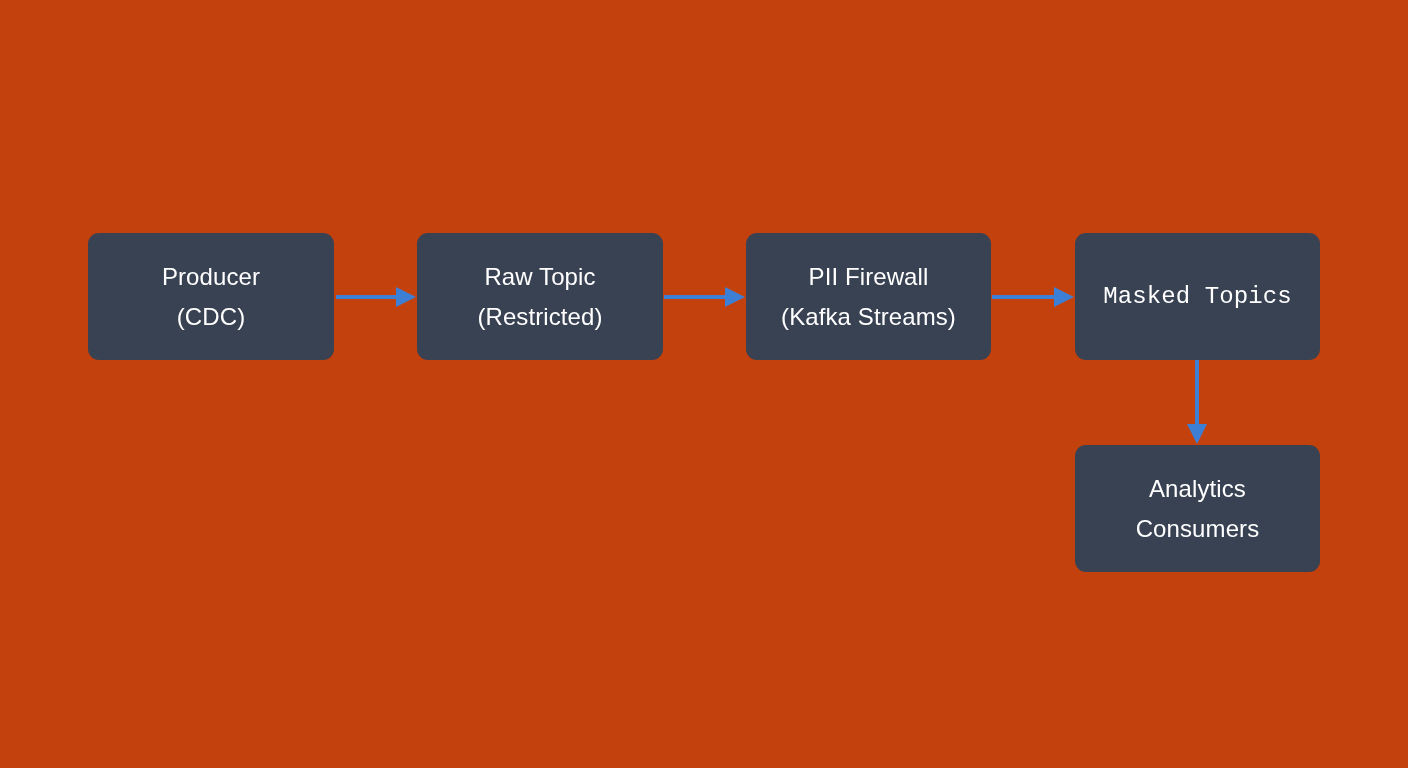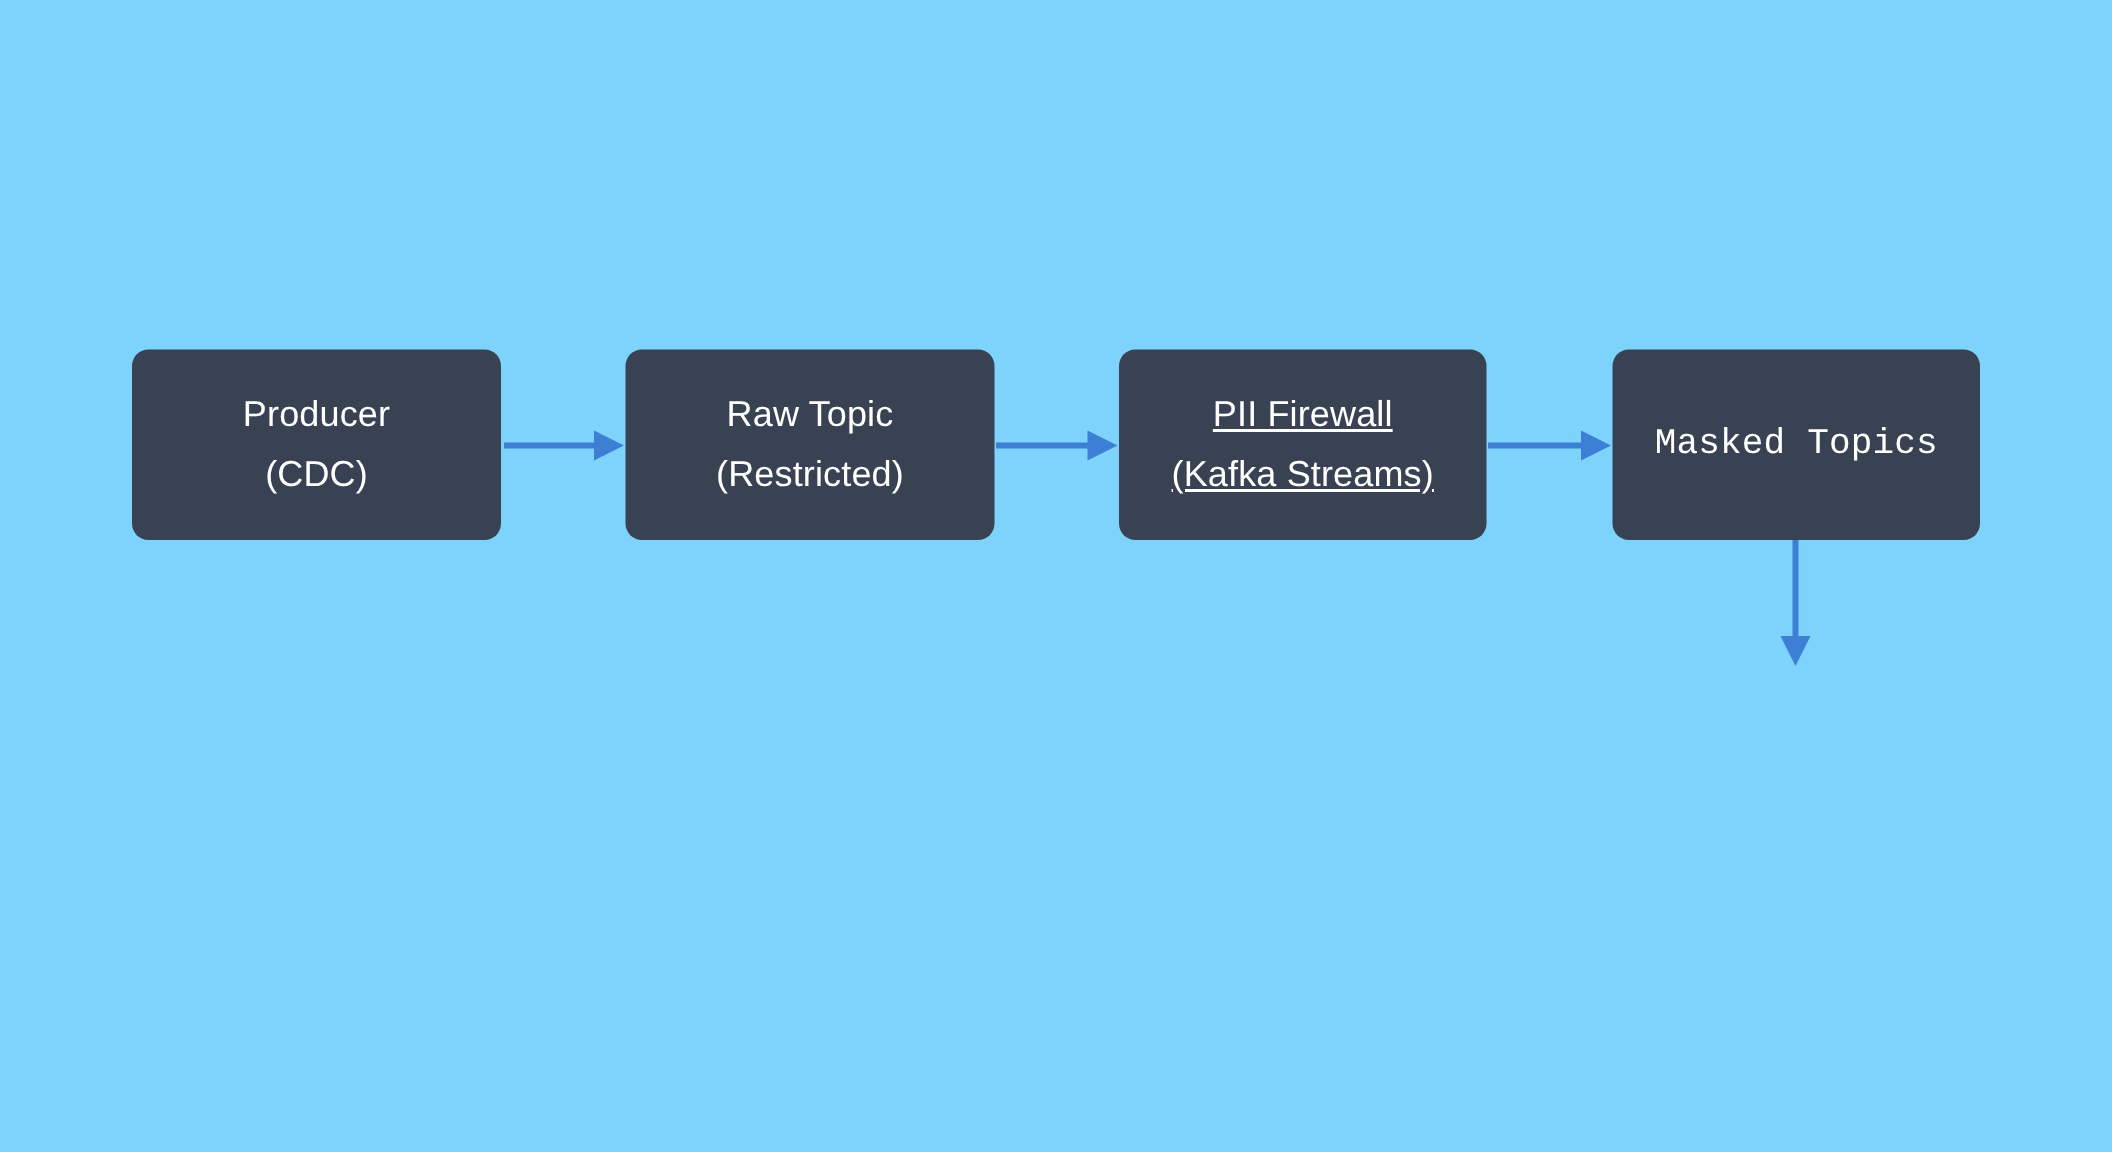--- a/index.html
+++ b/index.html
@@ -10,21 +10,21 @@
   body {
     width: 1408px;
     height: 768px;
     overflow: hidden;
     font-family: "Liberation Sans", sans-serif;
   }
   #canvas {
     position: relative;
     width: 1408px;
     height: 768px;
-    background: #7dd3fc;
+    background: #c2410c;
   }
   #edges {
     position: absolute;
     left: 0;
     top: 0;
     width: 1408px;
     height: 768px;
     pointer-events: none;
   }
   .node {
@@ -44,21 +44,21 @@
     -webkit-font-smoothing: antialiased;
   }
   .node-label {
     display: block;
     white-space: pre-line;
     padding: 0 10px;
   }
   
   #node-producer     { left: 88px;   top: 233px; width: 246px; height: 127px; }
   #node-raw-topic    { left: 417px;  top: 233px; width: 246px; height: 127px; }
-  #node-pii-firewall { left: 746px;  top: 233px; width: 245px; height: 127px; text-decoration: underline; }
+  #node-pii-firewall { left: 746px;  top: 233px; width: 245px; height: 127px; }
   #node-masked-topics{ left: 1075px; top: 233px; width: 245px; height: 127px; font-family: Liberation Mono, monospace; }
   #node-analytics    { left: 1075px; top: 445px; width: 245px; height: 127px; }
 </style>
 </head>
 <body>
 
 <div id="canvas">
 
   <svg id="edges" viewBox="0 0 1408 768" xmlns="http://www.w3.org/2000/svg">
 
@@ -95,14 +95,18 @@
 
   <div class="node" id="node-pii-firewall">
     <span class="node-label">PII Firewall
 (Kafka Streams)</span>
   </div>
 
   <div class="node" id="node-masked-topics">
     <span class="node-label">Masked Topics</span>
   </div>
 
+  <div class="node" id="node-analytics">
+    <span class="node-label">Analytics
+Consumers</span>
+  </div>
 
 </div>
 
 </body></html>

